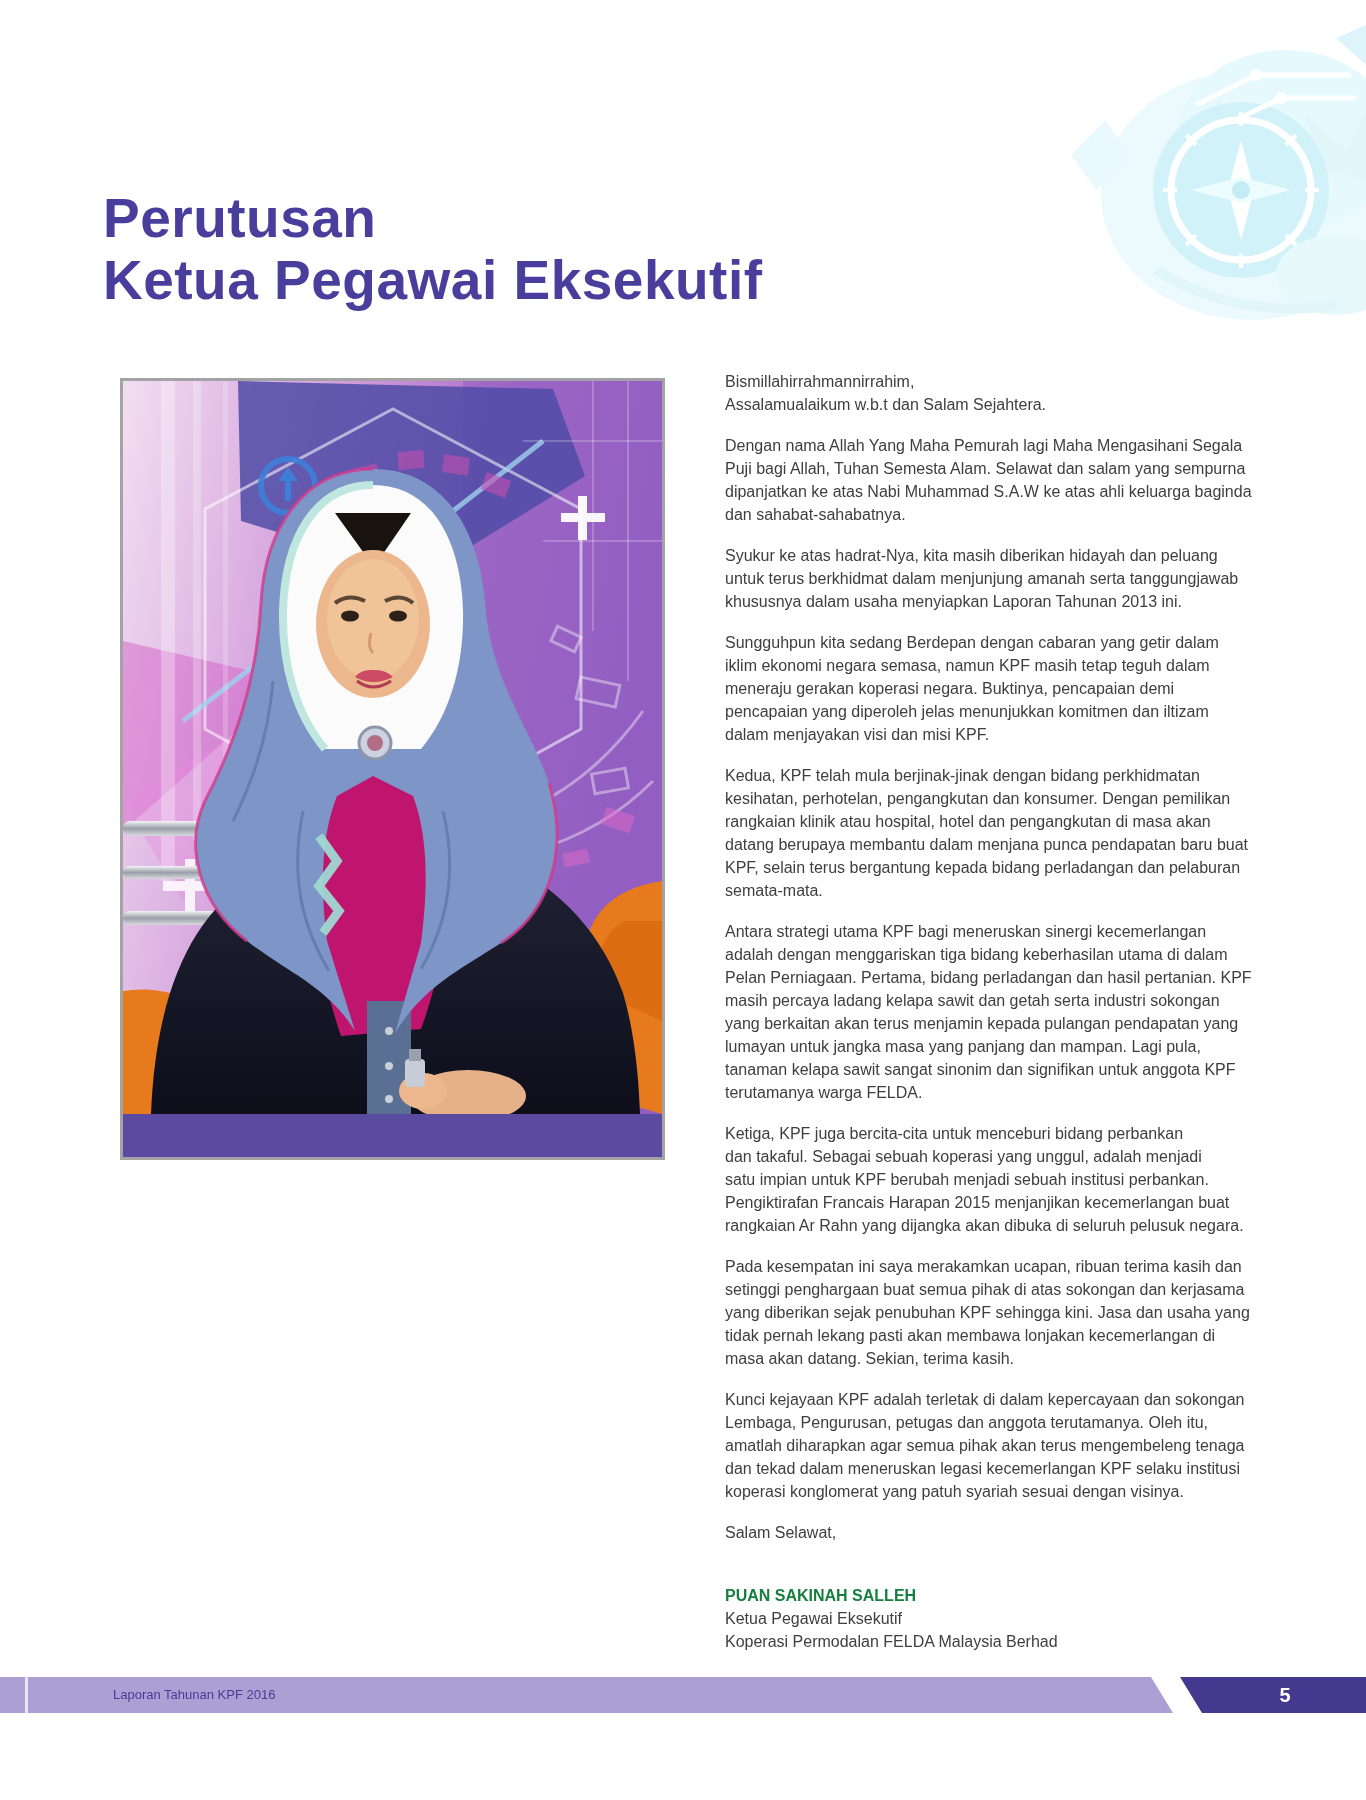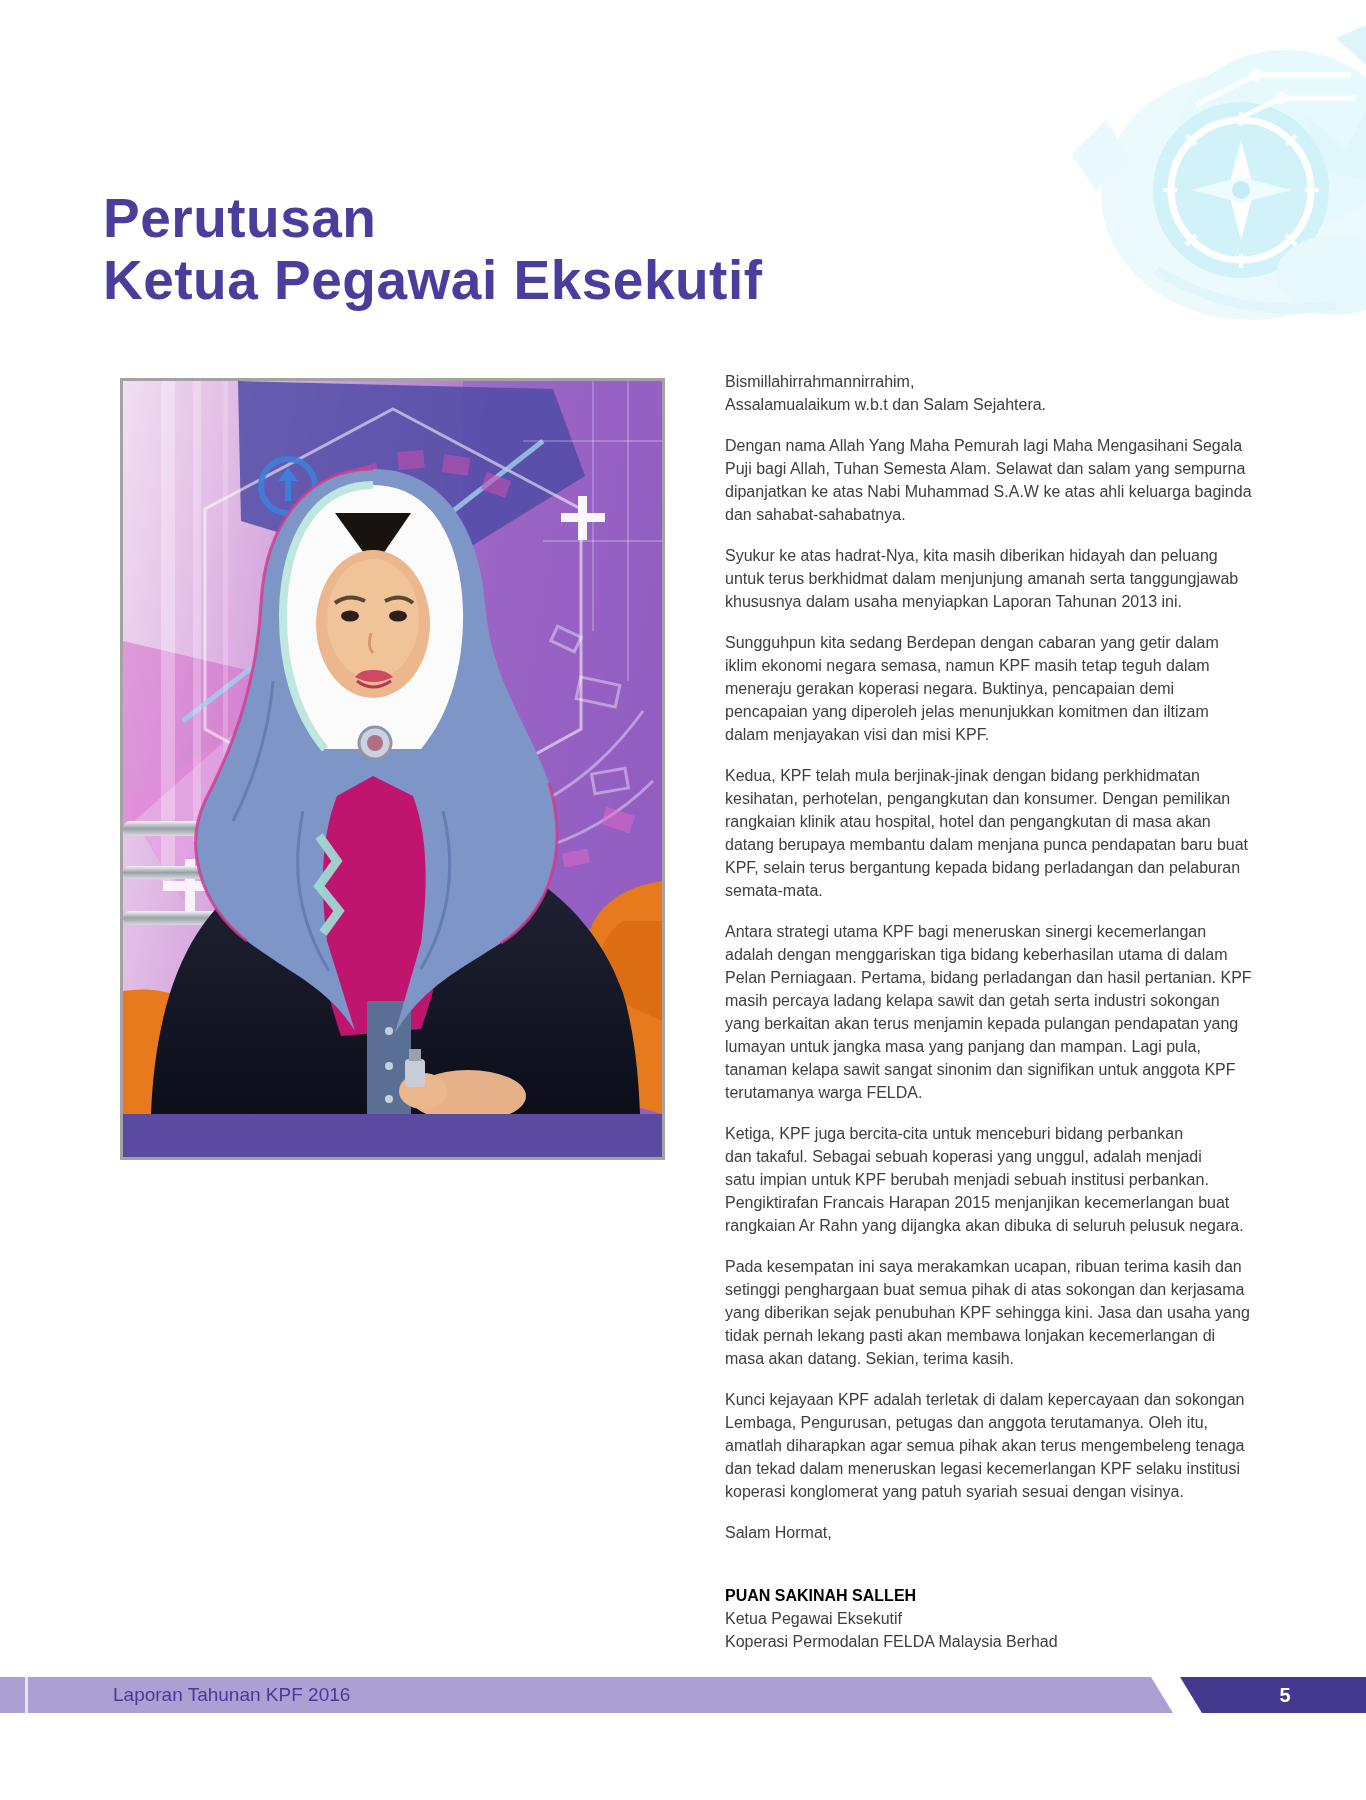--- a/index.html
+++ b/index.html
@@ -31,35 +31,35 @@
     position:absolute;left:0;bottom:0;width:100%;height:43px;
     background:#5a4ba1;
   }
   
   .bodycol{
     position:absolute;left:693px;top:370px;width:560px;
     color:#3e3e3e;font-size:16px;line-height:23px;margin-left:32px;
   }
   .para{white-space:pre-line;margin:0 0 18px 0;}
   .sig{margin-top:40px;}
-  .sig-name{font-weight:700;color:#000000;}
+  .sig-name{font-weight:700;color:#15803d;}
   .sig-line{white-space:pre-line;}
   
   .footer-light{
     position:absolute;left:0;top:1677px;width:1173px;height:36px;
     background:#ab9fd3;
     -webkit-clip-path:polygon(0 0,1151px 0,1173px 36px,0 36px);
     clip-path:polygon(0 0,1151px 0,1173px 36px,0 36px);
   }
   .footer-notch{
     position:absolute;left:25px;top:0;width:3px;height:36px;background:#e8e4f4;
   }
   .footer-title{
     position:absolute;left:113px;top:0;height:36px;line-height:36px;
-    color:#4a3a97;font-size:19px;
+    color:#4a3a97;font-size:13px;
   }
   .footer-dark{
     position:absolute;left:1160px;top:1677px;width:206px;height:36px;
     background:#45398f;
     -webkit-clip-path:polygon(20px 0,206px 0,206px 36px,42px 36px);
     clip-path:polygon(20px 0,206px 0,206px 36px,42px 36px);
   }
   .page-number{
     position:absolute;left:95px;top:0;width:60px;height:36px;line-height:36px;
     text-align:center;color:#ffffff;font-size:20px;font-weight:700;
@@ -270,21 +270,21 @@
     <p class="para">Pada kesempatan ini saya merakamkan ucapan, ribuan terima kasih dan
 setinggi penghargaan buat semua pihak di atas sokongan dan kerjasama
 yang diberikan sejak penubuhan KPF sehingga kini. Jasa dan usaha yang
 tidak pernah lekang pasti akan membawa lonjakan kecemerlangan di
 masa akan datang. Sekian, terima kasih.</p>
     <p class="para">Kunci kejayaan KPF adalah terletak di dalam kepercayaan dan sokongan
 Lembaga, Pengurusan, petugas dan anggota terutamanya. Oleh itu,
 amatlah diharapkan agar semua pihak akan terus mengembeleng tenaga
 dan tekad dalam meneruskan legasi kecemerlangan KPF selaku institusi
 koperasi konglomerat yang patuh syariah sesuai dengan visinya.</p>
-    <p class="para">Salam Hormat,</p>
+    <p class="para">Salam Selawat,</p>
 
     <div class="sig">
       <div class="sig-line sig-name">PUAN SAKINAH SALLEH</div>
       <div class="sig-line">Ketua Pegawai Eksekutif</div>
       <div class="sig-line">Koperasi Permodalan FELDA Malaysia Berhad</div>
     </div>
   </div>
 
   <div class="footer-light">
     <div class="footer-notch"></div>

